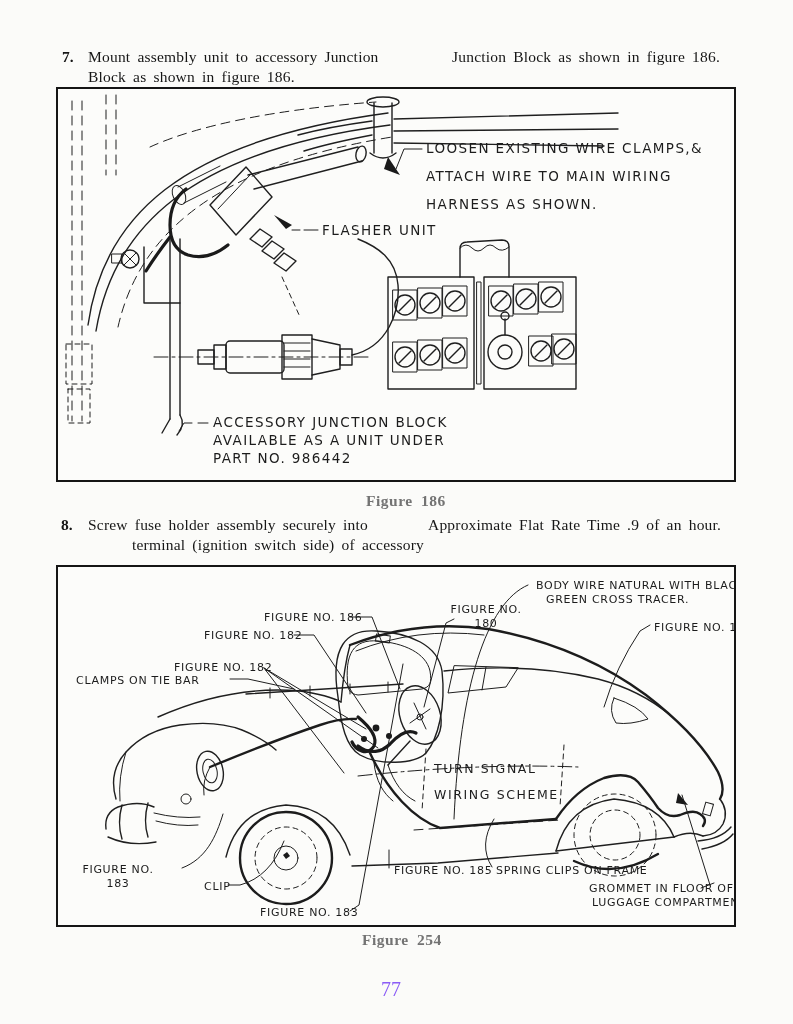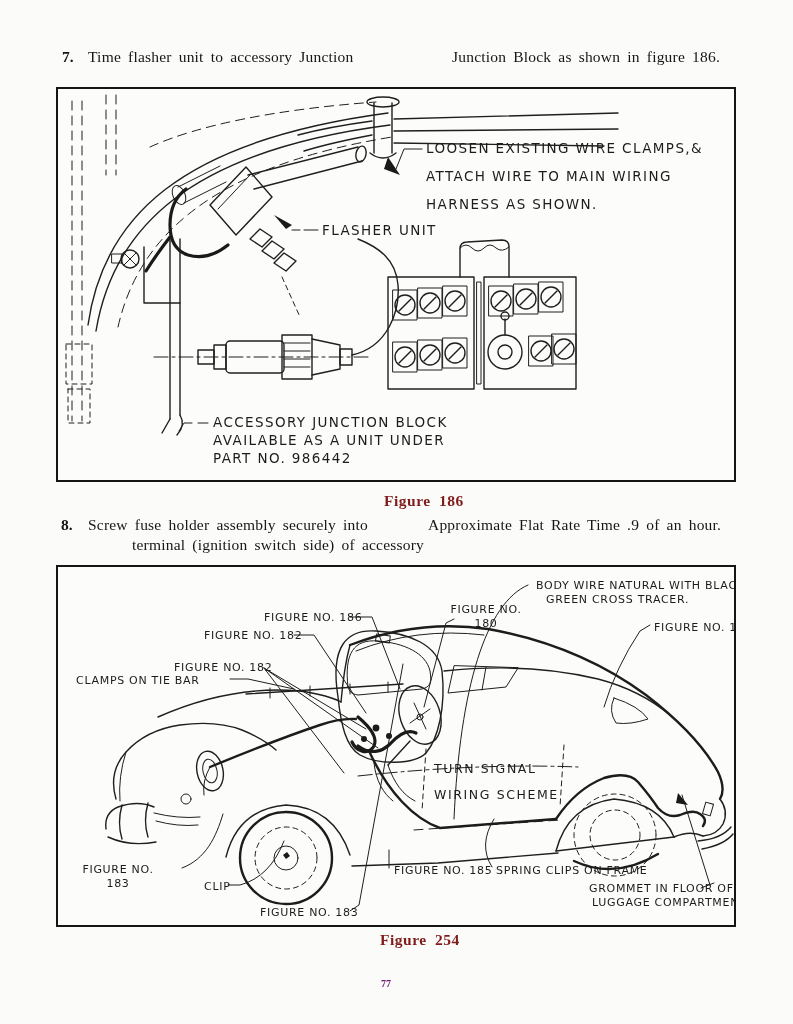--- a/index.html
+++ b/index.html
@@ -6,22 +6,22 @@
   .page{
     position:relative;width:793px;height:1024px;margin:0 auto;
     background:#fbfbf9;color:#161616;overflow:hidden;
     font-family:"Liberation Serif","DejaVu Serif",serif;
   }
   .bodyline{position:absolute;font-size:15.5px;line-height:20px;white-space:nowrap;
     color:#161616;word-spacing:3px;letter-spacing:.2px;font-weight:500;}
   .stepnum{position:absolute;font-size:15.5px;font-weight:600;}
   .figbox{position:absolute;border:2px solid #151515;background:#fcfcfa;}
   .caption{position:absolute;font-size:15.5px;letter-spacing:.5px;word-spacing:4px;
-    font-weight:600;color:#7f1d1d;white-space:nowrap;margin-left:18px;}
-  .pagenum{position:absolute;font-size:10px;font-weight:700;color:#701a75;}
+    font-weight:600;color:#737373;white-space:nowrap;}
+  .pagenum{position:absolute;font-size:20px;font-weight:400;color:#8b5cf6;}
   svg{display:block}
   svg text{
     font-family:"DejaVu Sans","Liberation Sans",sans-serif;
     fill:#1c1c1c;
   }
   .lbl{font-size:11px;letter-spacing:.7px;font-weight:500;}
   .lblb{font-size:13.5px;letter-spacing:1.4px;font-weight:500;}
   .lblm{font-size:12.5px;letter-spacing:1.6px;font-weight:500;}
   .mid{text-anchor:middle;}
   .s  {stroke:#1f1f1f;fill:none;stroke-width:1.4;stroke-linecap:round;stroke-linejoin:round;}
@@ -32,21 +32,22 @@
   .dsh2{stroke-dasharray:5 4;}
   .ddot{stroke-dasharray:14 4 3 4;}
   .fil{fill:#1a1a1a;stroke:none;}
 </style>
 </head>
 <body>
 
 <div class="page">
 
   <div class="stepnum" style="left:62px;top:48px;">7.</div>
-  <div class="bodyline" style="left:88px;top:47px;">Time flasher unit to accessory Junction</div>
+  <div class="bodyline" style="left:88px;top:47px;">Mount assembly unit to accessory Junction</div>
+  <div class="bodyline" style="left:88px;top:67px;">Block as shown in figure 186.</div>
   <div class="bodyline" style="left:452px;top:47px;">Junction Block as shown in figure 186.</div>
 
   <div class="figbox" style="left:56px;top:87px;width:676px;height:391px;">
     <svg width="676" height="391" viewBox="0 0 676 391">
 
       <g>
         <path class="s1 dsh" d="M14 12 V332"></path>
         <path class="s1 dsh" d="M24 12 V332"></path>
         <path class="s1 dsh" d="M48 6 V86"></path>
         <path class="s1 dsh" d="M58 6 V86"></path>

